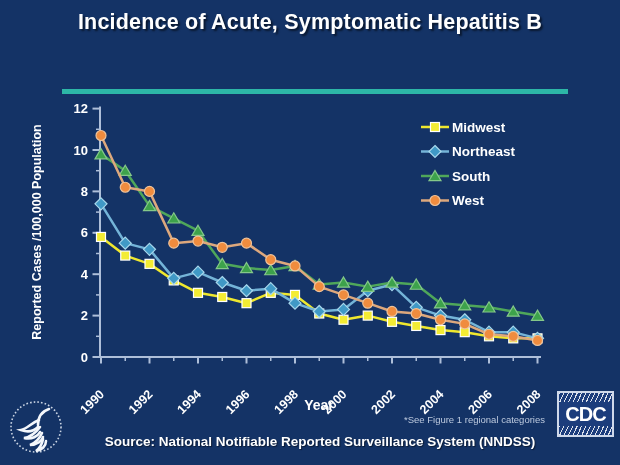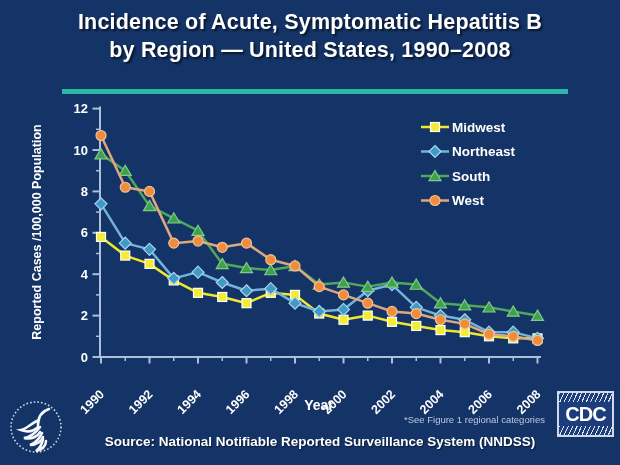--- a/index.html
+++ b/index.html
@@ -41,21 +41,20 @@
   .cdc-text{
     color:#ffffff;font-weight:bold;font-size:20px;line-height:20px;
     text-align:center;letter-spacing:-1px;font-family:"Liberation Sans",sans-serif;
   }
 </style>
 </head>
 <body>
 
 <div class="title">
   <div>Incidence of Acute, Symptomatic Hepatitis B</div>
-  <div>by Region — United States, 1990–2008</div>
 </div>
 
 <div class="divider"></div>
 
 <svg class="chart-svg" id="chart" width="620" height="465" viewBox="0 0 620 465">
     <g>
       <line x1="100" y1="106.60000000000002" x2="100" y2="357" stroke="#aebfd9" stroke-width="2"></line>
       <line x1="99" y1="357" x2="541" y2="357" stroke="#aebfd9" stroke-width="2"></line>
       <text fill="#ffffff" font-family="&quot;Liberation Sans&quot;, sans-serif" font-weight="bold" font-size="12.5" text-anchor="middle" transform="translate(41,232) rotate(-90)">Reported Cases /100,000 Population</text>
       <text fill="#ffffff" font-family="&quot;Liberation Sans&quot;, sans-serif" font-weight="bold" x="319" y="410" font-size="14" text-anchor="middle">Year</text>

